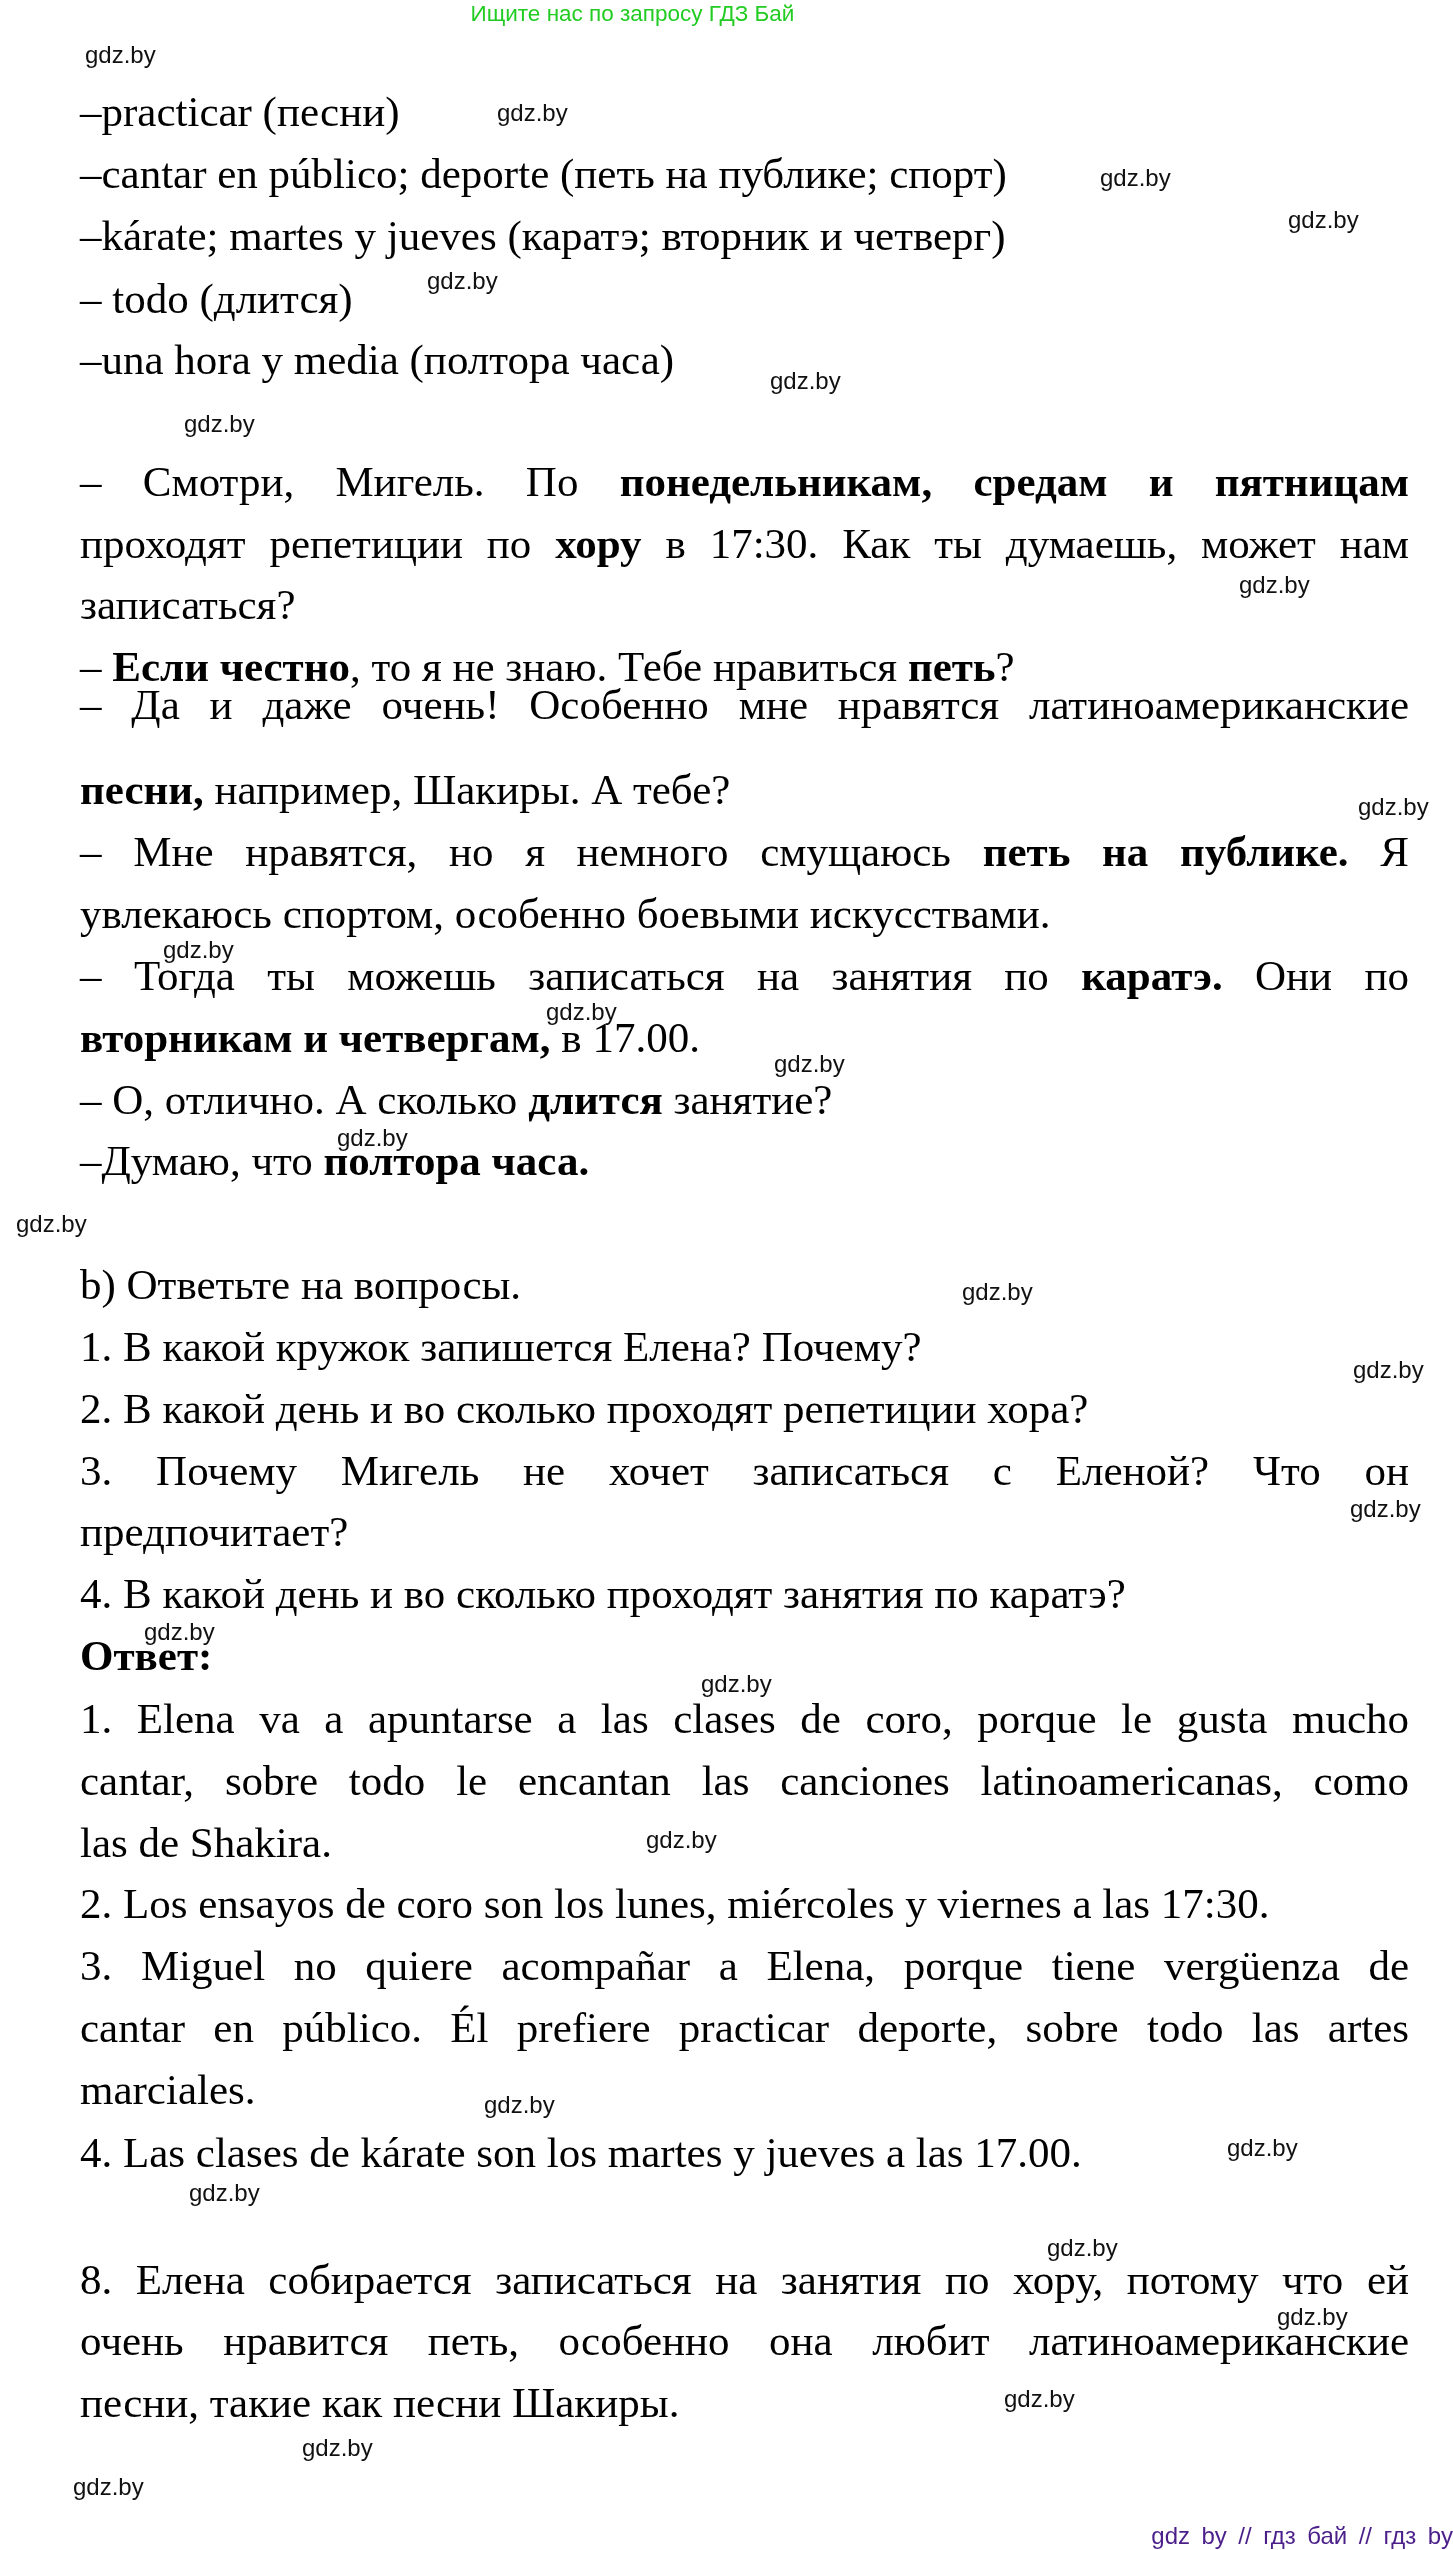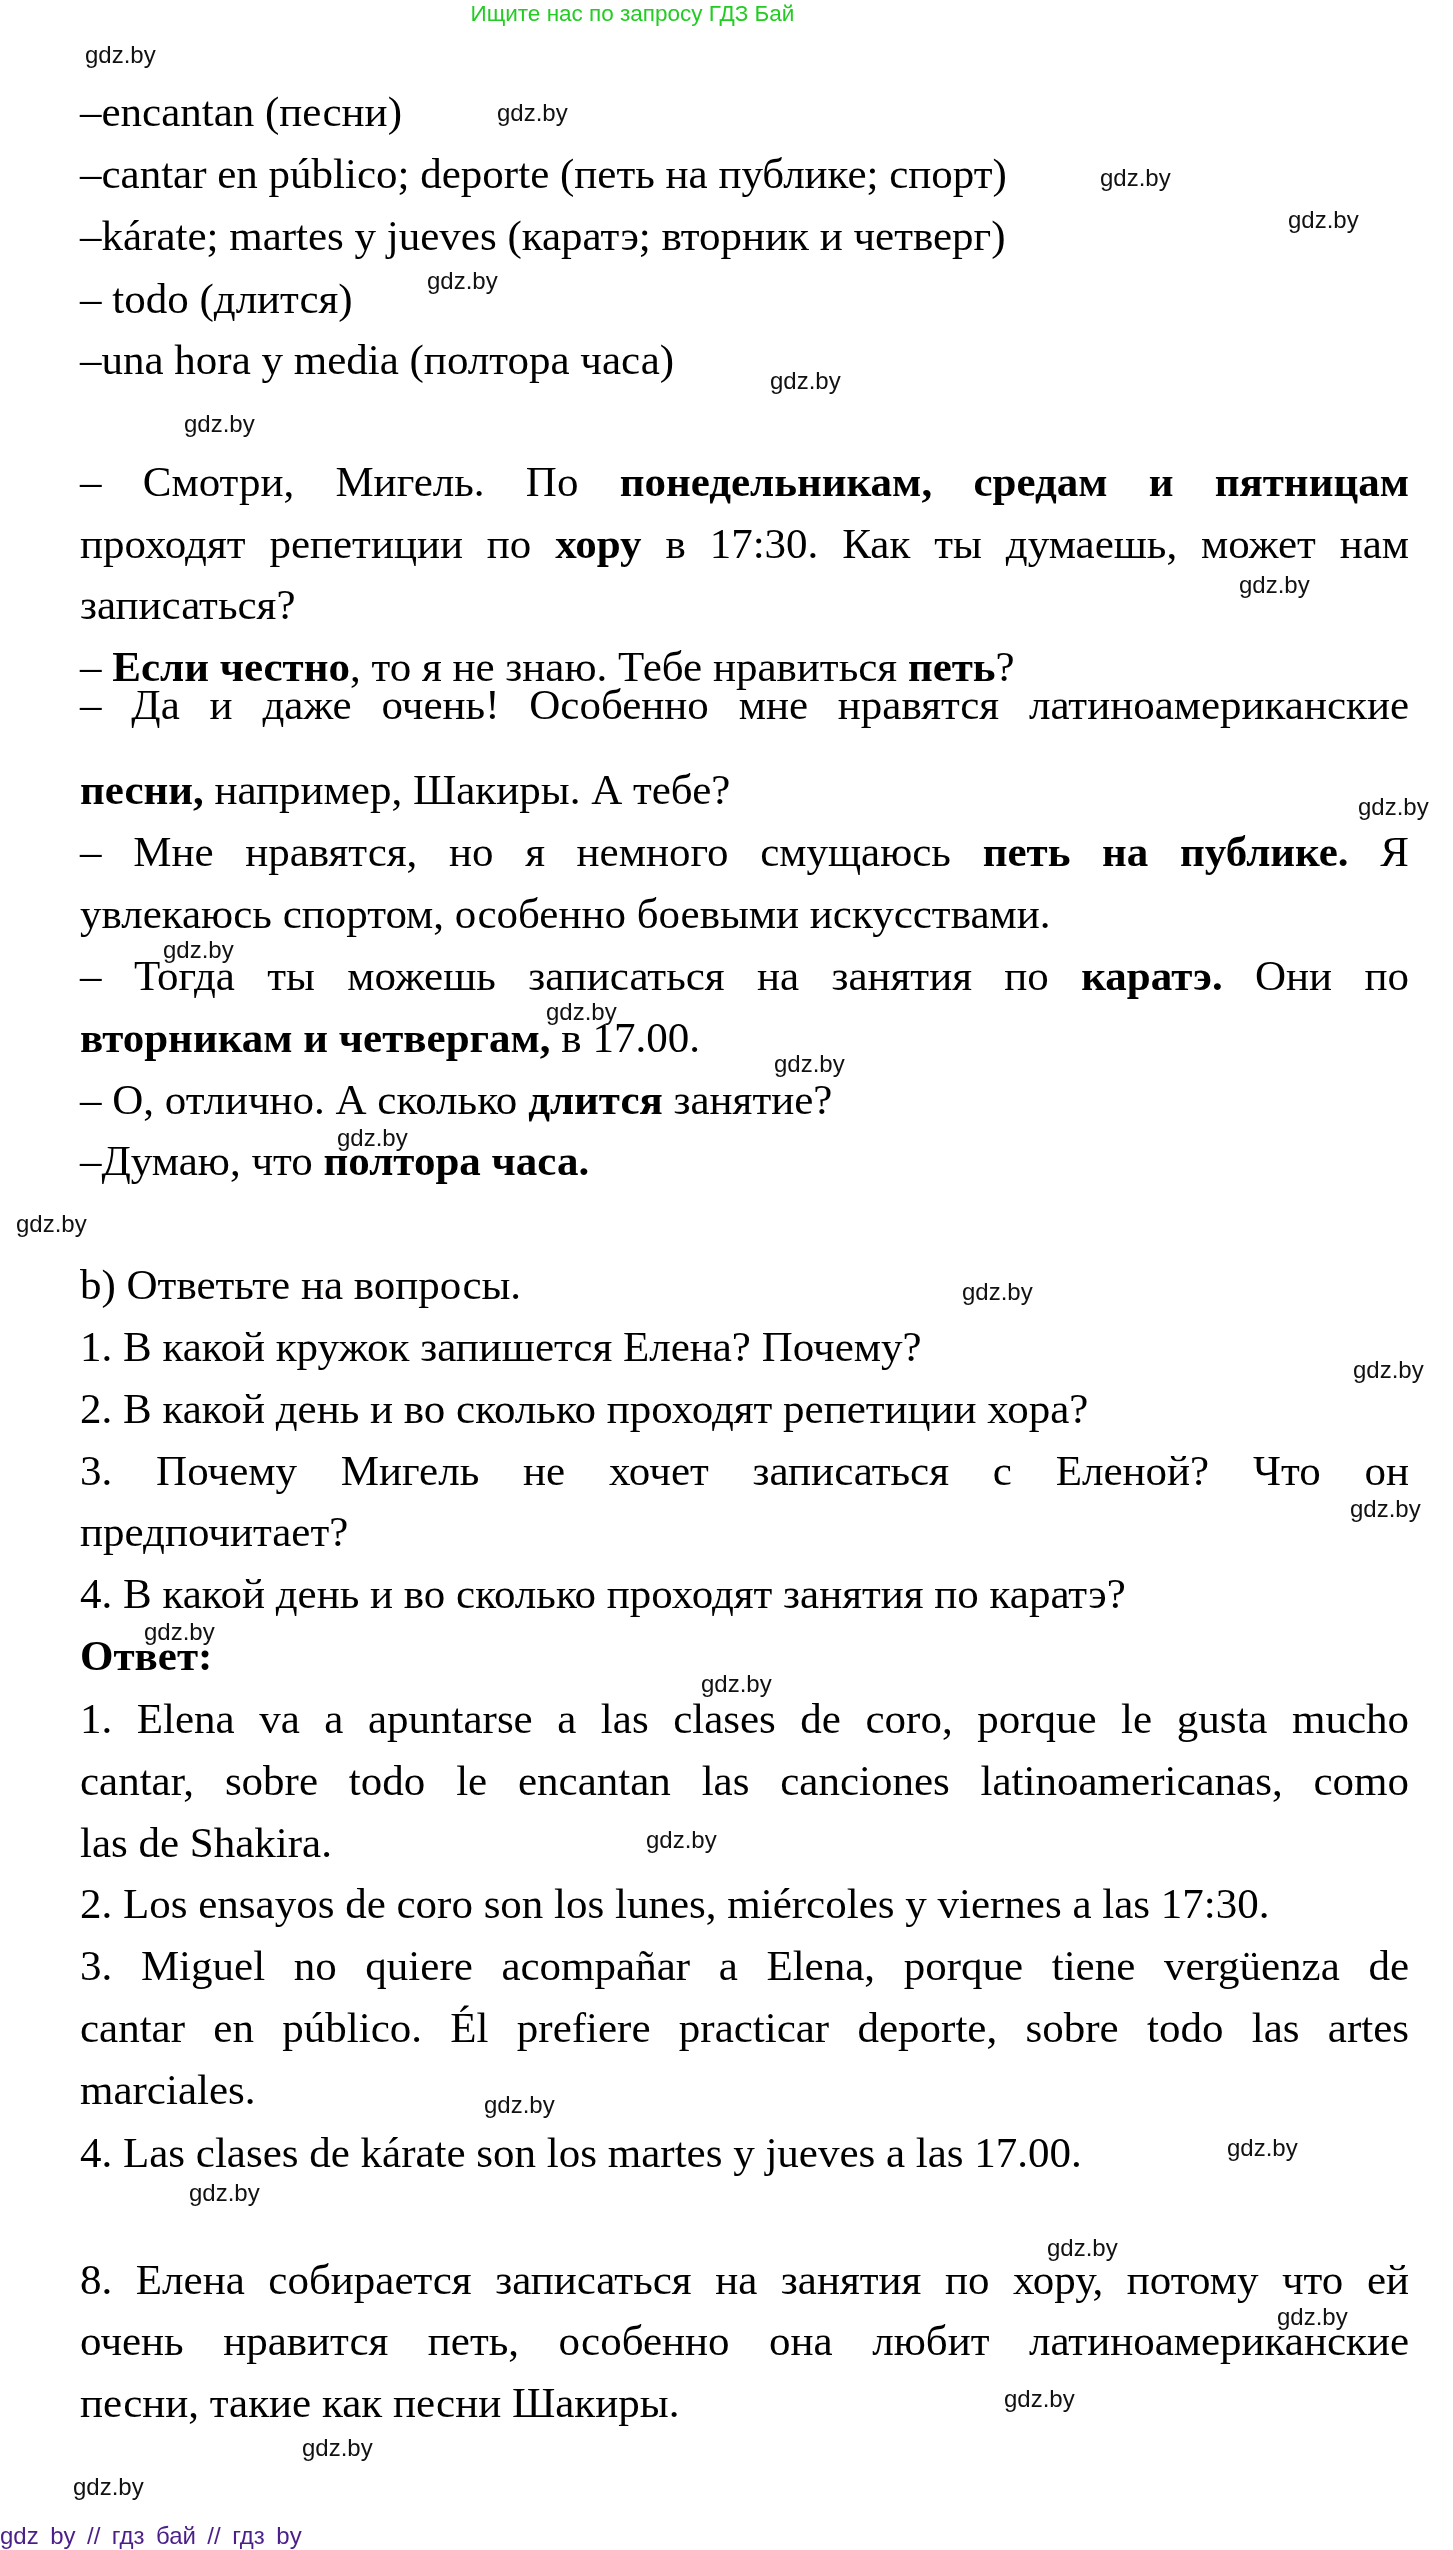--- a/index.html
+++ b/index.html
@@ -4,42 +4,42 @@
 <style>
   html, body { margin: 0; padding: 0; background: #ffffff; }
   body { width: 1453px; height: 2550px; position: relative; overflow: hidden; }
   .header {
     position: absolute; left: 0; top: 0; width: 1265px; height: 29px;
     text-align: center; font-family: "Liberation Sans", sans-serif;
     font-size: 22.5px; line-height: 27px; color: #22cc22;
   }
   .footer {
     position: absolute; left: 0; top: 2522px; width: 1453px; height: 28px;
-    text-align: left; font-family: "Liberation Sans", sans-serif;
+    text-align: right; font-family: "Liberation Sans", sans-serif;
     font-size: 24px; line-height: 27px; color: #4b1f8a;
     word-spacing: 4.8px;
   }
   .line {
     position: absolute; left: 80px; width: 1329px;
     font-family: "Liberation Serif", serif; font-size: 43px;
     line-height: 48px; color: #000; white-space: nowrap;
   }
   .justify { text-align: justify; text-align-last: justify; white-space: normal; }
   .line b { font-weight: bold; }
   .wm {
     position: absolute; font-family: "Liberation Sans", sans-serif;
     font-size: 24px; line-height: 26px; color: #111;
   }
 </style>
 </head>
 <body>
 
 <div class="header">Ищите нас по запросу ГДЗ Бай</div>
 
-<div class="line" style="top:88px">–encantan (песни)</div>
+<div class="line" style="top:88px">–practicar (песни)</div>
 <div class="line" style="top:150px">–cantar en público; deporte (петь на публике; спорт)</div>
 <div class="line" style="top:212px">–kárate; martes y jueves (каратэ; вторник и четверг)</div>
 <div class="line" style="top:275px">– todo (длится)</div>
 <div class="line" style="top:336px">–una hora y media (полтора часа)</div>
 
 <div class="line justify" style="top:458px"><span>– Смотри, Мигель. По </span><b>понедельникам, средам и пятницам</b></div>
 <div class="line justify" style="top:520px"><span>проходят репетиции по </span><b>хору</b><span> в 17:30. Как ты думаешь, может нам</span></div>
 <div class="line" style="top:581px"><span>записаться?</span></div>
 <div class="line" style="top:643px"><span>– </span><b>Если честно</b><span>, то я не знаю. Тебе нравиться </span><b>петь</b><span>?</span></div>
 <div class="line justify" style="top:681px"><span>– Да и даже очень! Особенно мне нравятся латиноамериканские</span></div>

